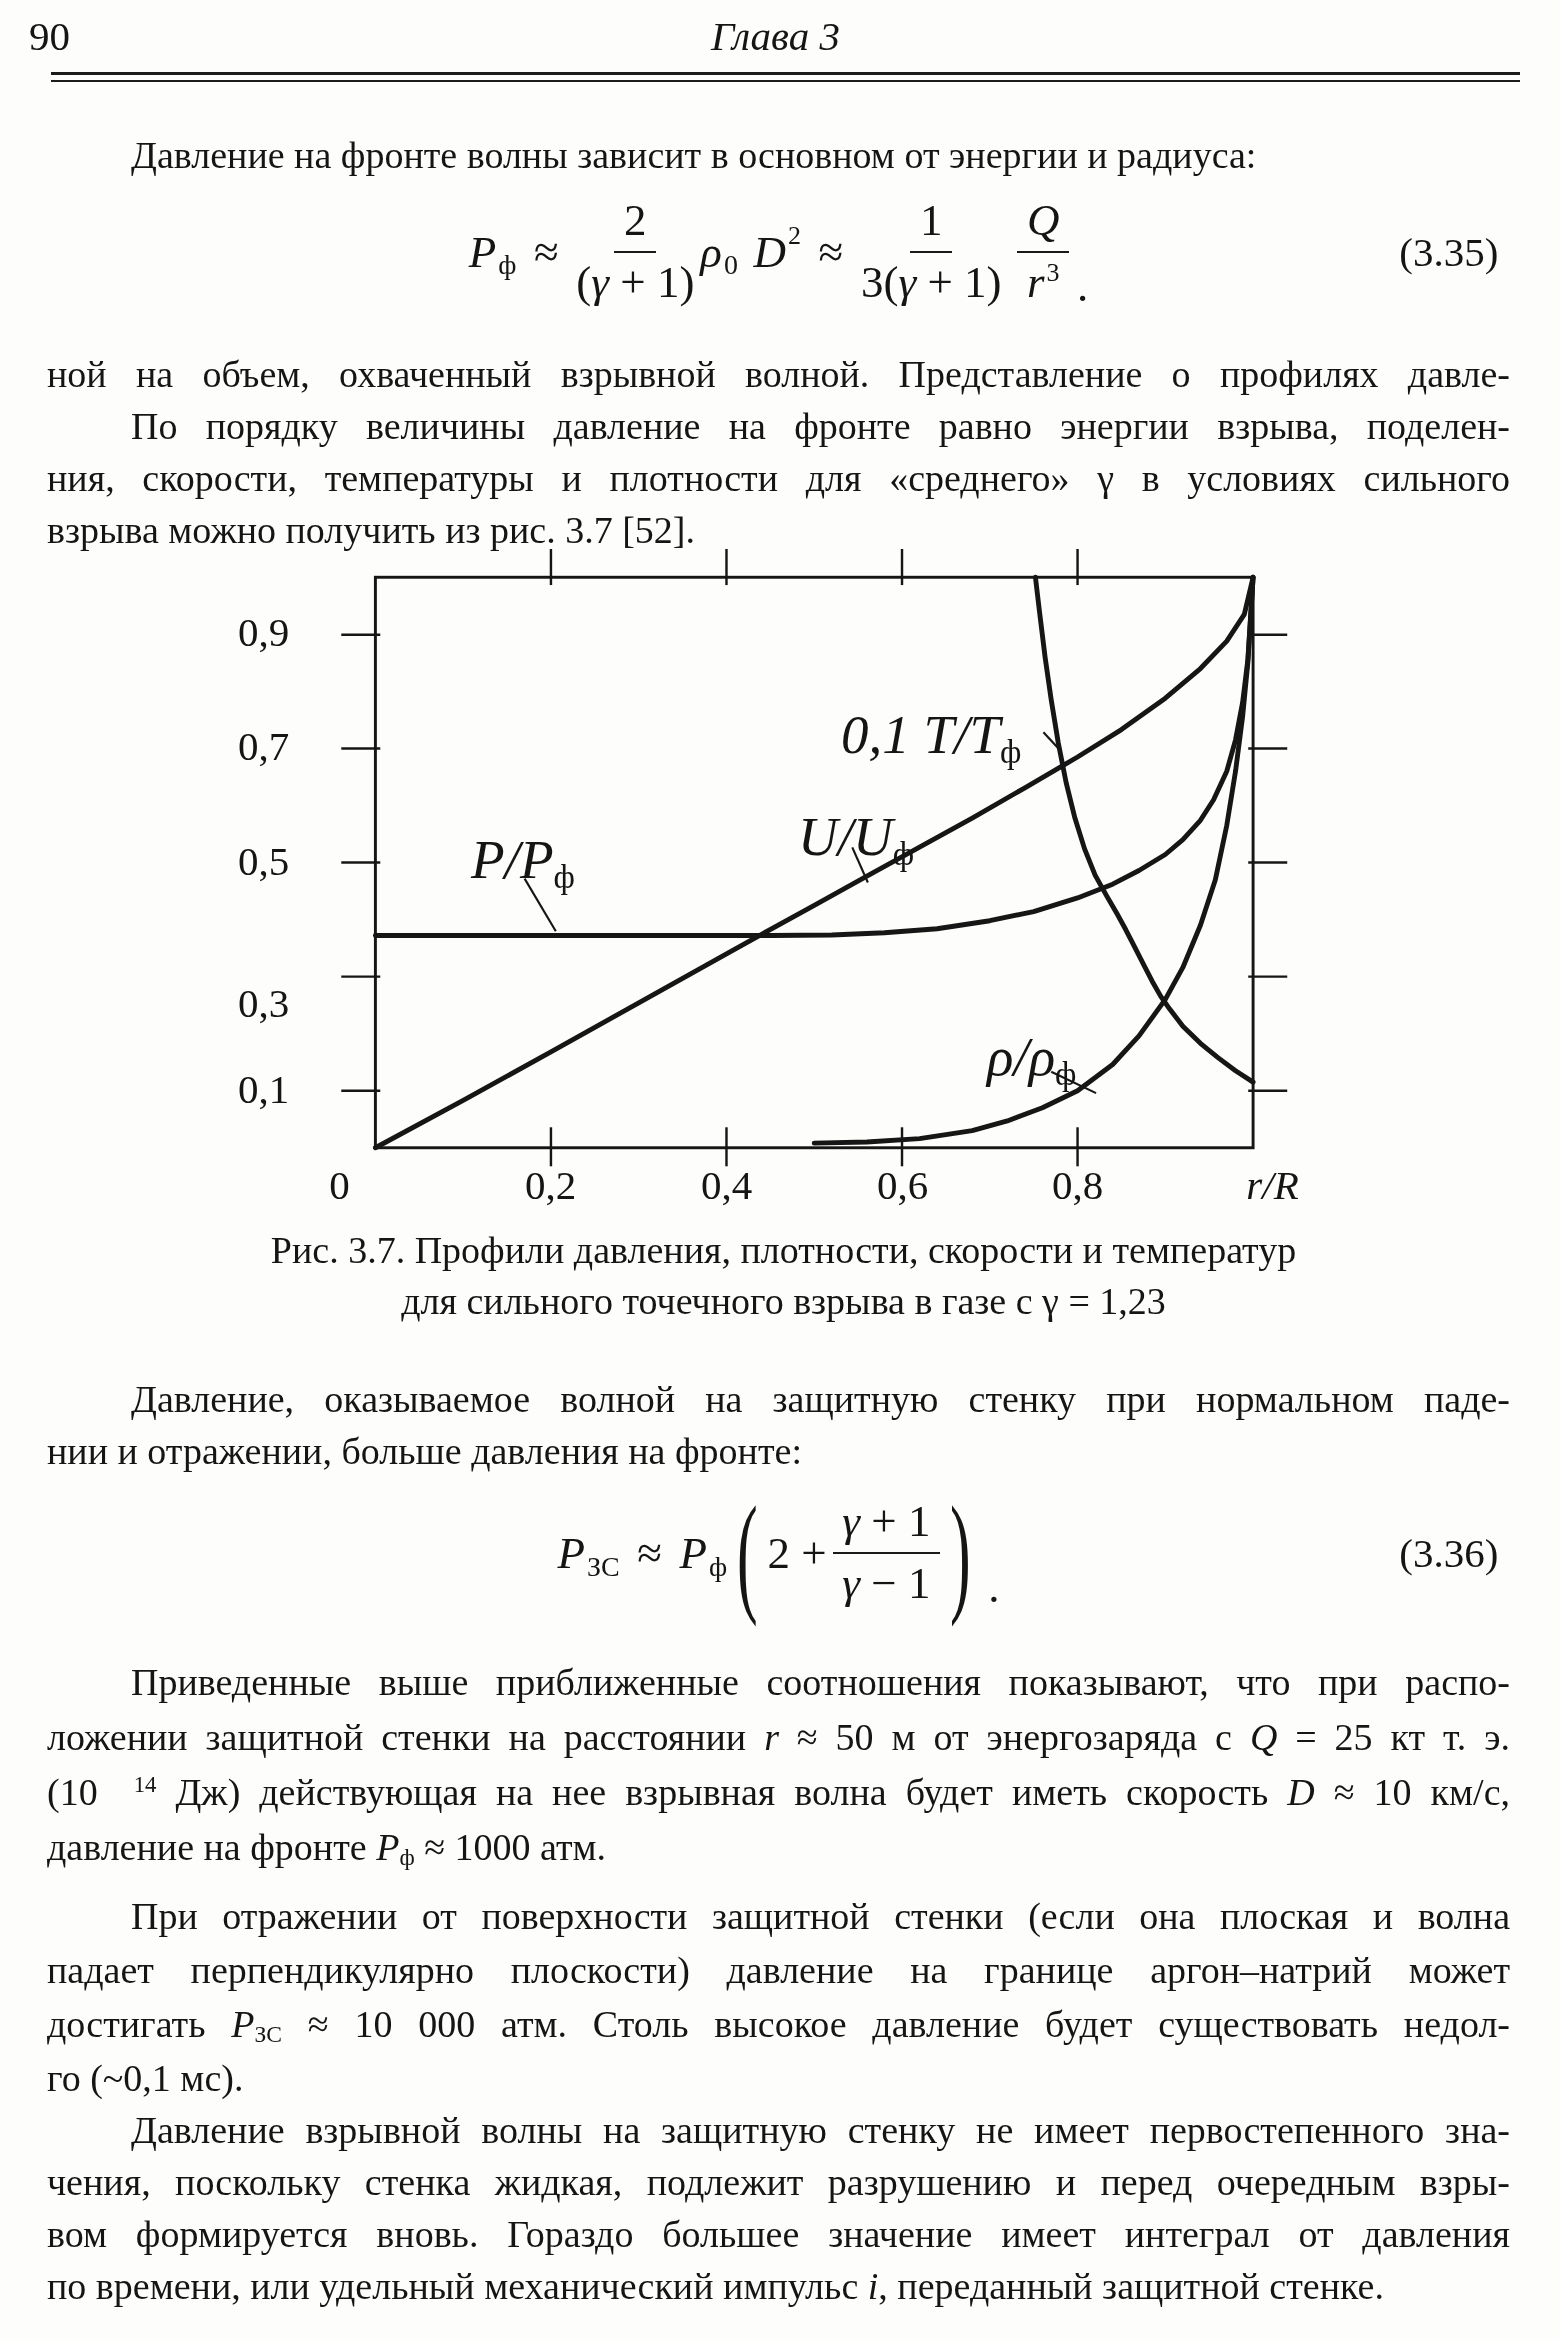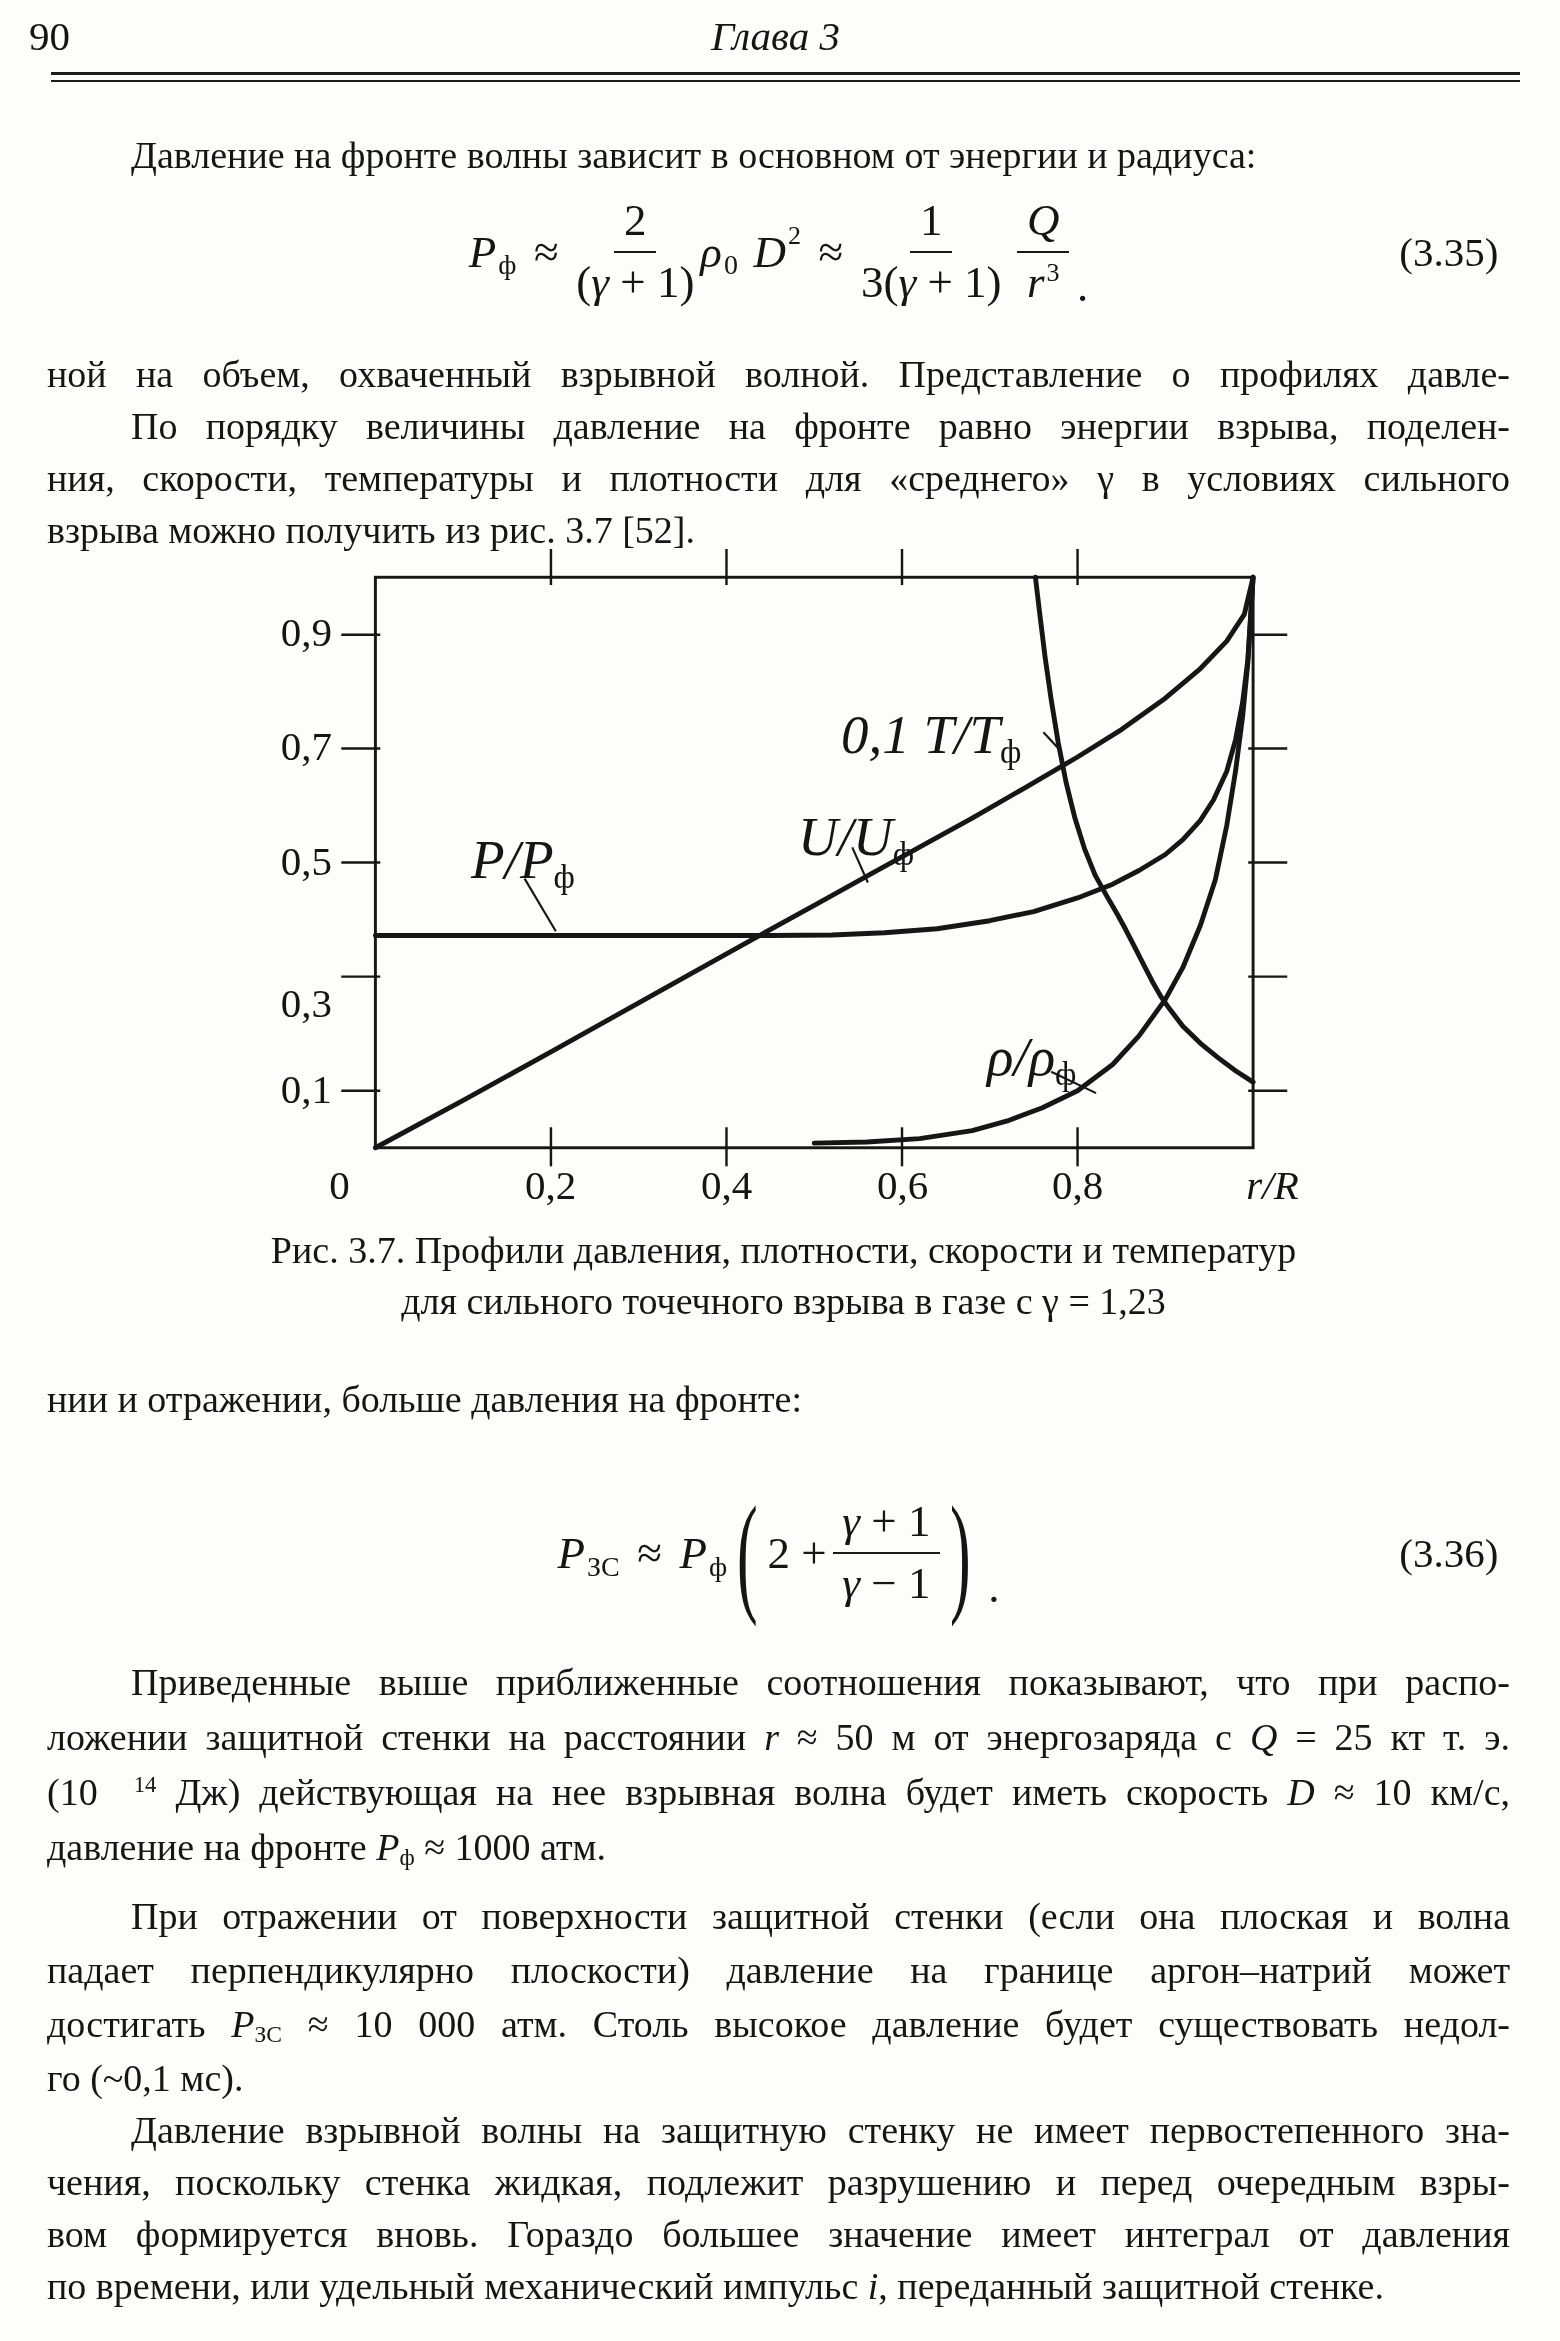--- a/index.html
+++ b/index.html
@@ -38,21 +38,21 @@
   .frac .den { padding-top:5.9px; line-height:1.05; }
   .gapl { margin-left:15.6px; } .gaps { margin-left:5.9px; }
   .bigp { display:inline-block; font-size:62px; line-height:1; transform:scaleY(2.15);
           margin:0 9.8px; font-weight:400; }
   .eqnum { position:absolute; right:11.7px; top:50%; transform:translateY(-50%);
            font-size:41px; }
   .eqper { margin-left:7.8px; align-self:flex-end; position:relative; top:5.9px;}
   
   .fig { position:absolute; left:234px; top:541px; width:1180px; height:683px; }
   .fig svg { position:absolute; left:0; top:0; }
-  .ytl { position:absolute; left:3.9px; width:94px; text-align:right; font-size:41px; }
+  .ytl { position:absolute; left:3.9px; width:94px; font-size:41px; }
   .xtl { position:absolute; width:117px; text-align:center; font-size:41px; top:620px; }
   .xlab { font-style:italic; }
   .clab { position:absolute; font-size:55px; font-style:italic; white-space:nowrap; }
   .clab sub { font-size:0.6em; line-height:0; vertical-align:-0.3em; font-style:normal; }
   .caption { position:absolute; left:47px; top:1225px; width:1473px; text-align:center;
              font-size:38px; line-height:51px; }
 </style>
 </head>
 <body>
 
@@ -168,20 +168,21 @@
     <div class="clab" style="left:607px; top:162px;">0,1 <i>T</i>/<i>T</i><sub>ф</sub></div>
     <div class="clab" style="left:753px; top:484px;"><i>ρ</i>/<i>ρ</i><sub>ф</sub></div>
   </div>
 
   <div class="caption">
     <div>Рис. 3.7. Профили давления, плотности, скорости и температур</div>
     <div>для сильного точечного взрыва в газе с γ = 1,23</div>
   </div>
 
   <div class="pblock" style="top:1373px;">
+    <div class="pl jl ind">Давление, оказываемое волной на защитную стенку при нормальном паде-</div>
     <div class="pl ll">нии и отражении, больше давления на фронте:</div>
   </div>
 
   <div class="eqwrap" style="top:1465px; height:176px;">
     <span class="eqrow">
       <span class="eqvar">P</span>
         <span class="eqsub">ЗС</span>
       <span class="eqop">≈</span>
       <span class="eqvar">P</span>
         <span class="eqsub">ф</span>

